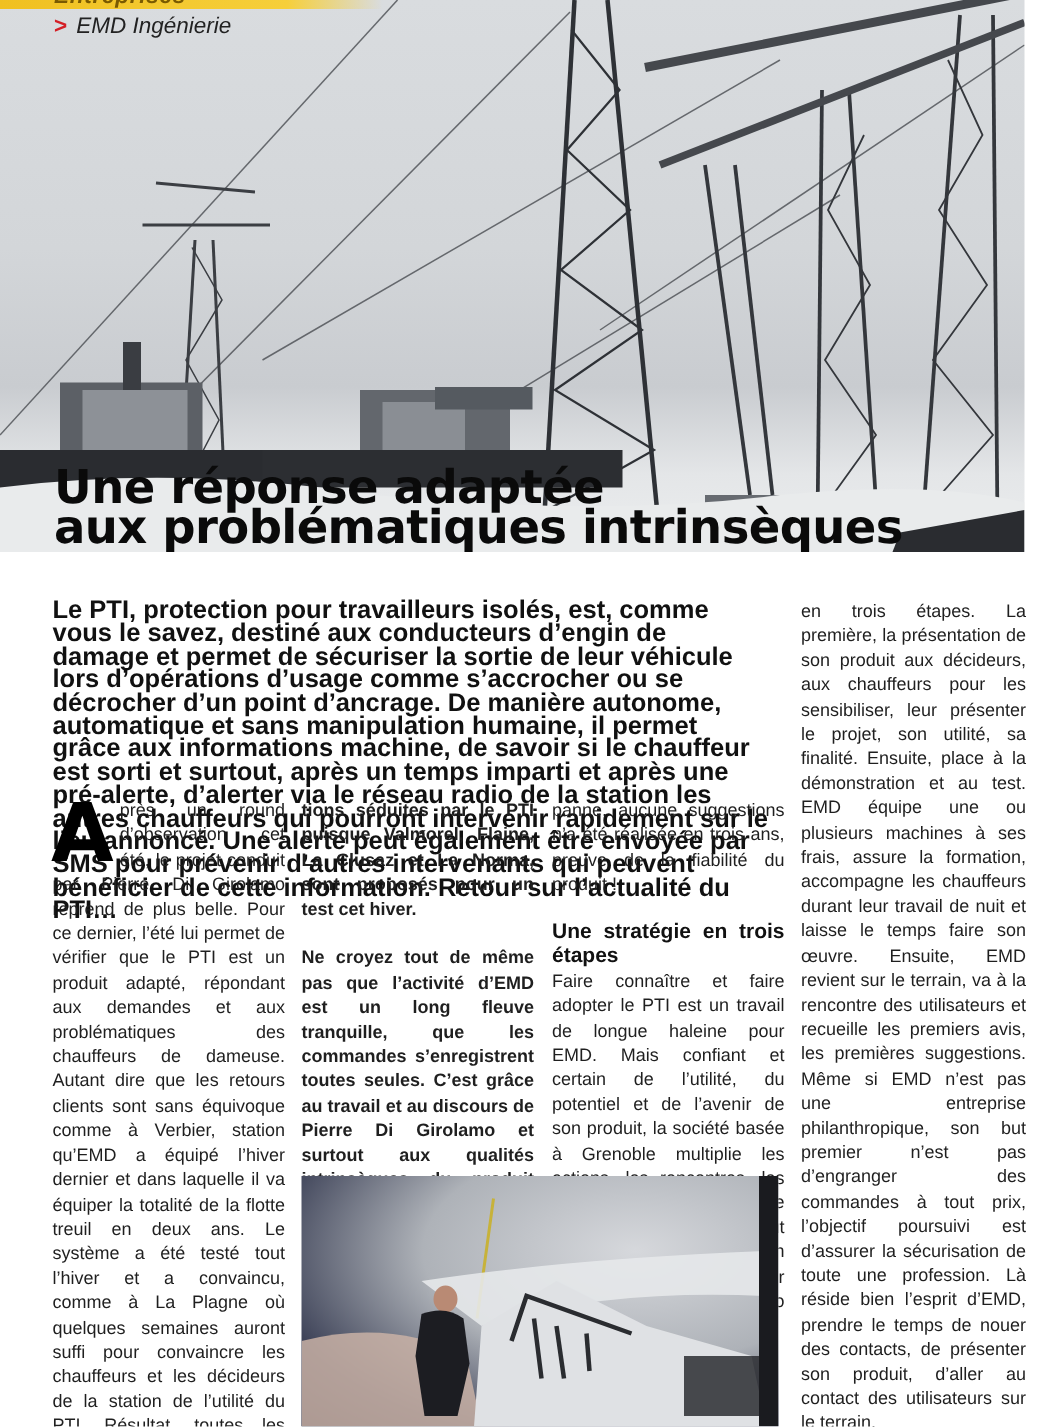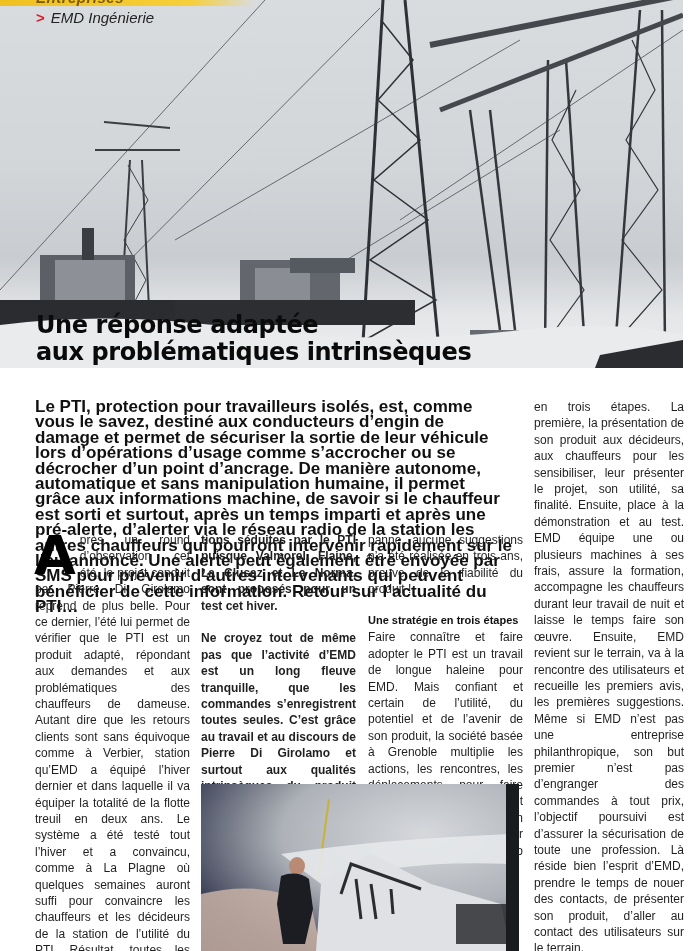--- a/index.html
+++ b/index.html
@@ -21,42 +21,42 @@
     font-size: 15px; color: #7a5a00; letter-spacing: 0.5px;
   }
   .breadcrumb {
     position: absolute; left: 36px; top: 9px; font-size: 15px; font-style: italic; color: #222;
     display: flex; align-items: center; gap: 6px;
   }
   .breadcrumb .chev { color: #d41f26; font-style: normal; font-weight: bold; font-size: 15px; }
 
   .headline {
     position: absolute; left: 36px; top: 312px; font-family: "DejaVu Sans", sans-serif;
-    font-weight: bold; font-size: 24px; line-height: 27px; color: #0a0a0a; letter-spacing: -0.4px;
+    font-weight: bold; font-size: 31px; line-height: 27px; color: #0a0a0a; letter-spacing: -0.4px;
   }
 
   
   .lead {
     position: absolute; left: 35px; top: 399px; width: 478px;
     font-weight: bold; font-size: 17px; line-height: 15.4px; color: #111; text-align: left;
   }
   .col {
     position: absolute; width: 155px; font-size: 12px; line-height: 16.4px; color: #1f1f1f;
     text-align: justify; hyphens: manual;
   }
   .col p { margin-bottom: 16.4px; }
   .col1 { left: 35px; top: 532px; }
   .col2 { left: 201px; top: 532px; font-weight: bold; }
   .col3 { left: 368px; top: 532px; }
   .col4 { left: 534px; top: 399px; width: 150px; }
   .dropcap {
     float: left; font-family: "DejaVu Sans", sans-serif; font-weight: bold; font-size: 54px;
     line-height: 44px; height: 46px; margin: 2px 4px 0 -1px; color: #000;
   }
-  .subhead { font-weight: bold; font-size: 11px; display: block; margin-bottom: 1px; color: #111; }
+  .subhead { font-weight: bold; font-size: 14px; display: block; margin-bottom: 1px; color: #111; }
 
   
   .photo2 {
     position: absolute; left: 201px; top: 784px; width: 318px; height: 167px; overflow: hidden;
     background: radial-gradient(ellipse at 70% 30%, #d6d8dc 0%, #aeb2b8 45%, #3a3f55 80%, #12152a 100%);
   }
   .photo2 svg { position: absolute; left: 0; top: 0; }
 </style>
 </head>
 <body>

